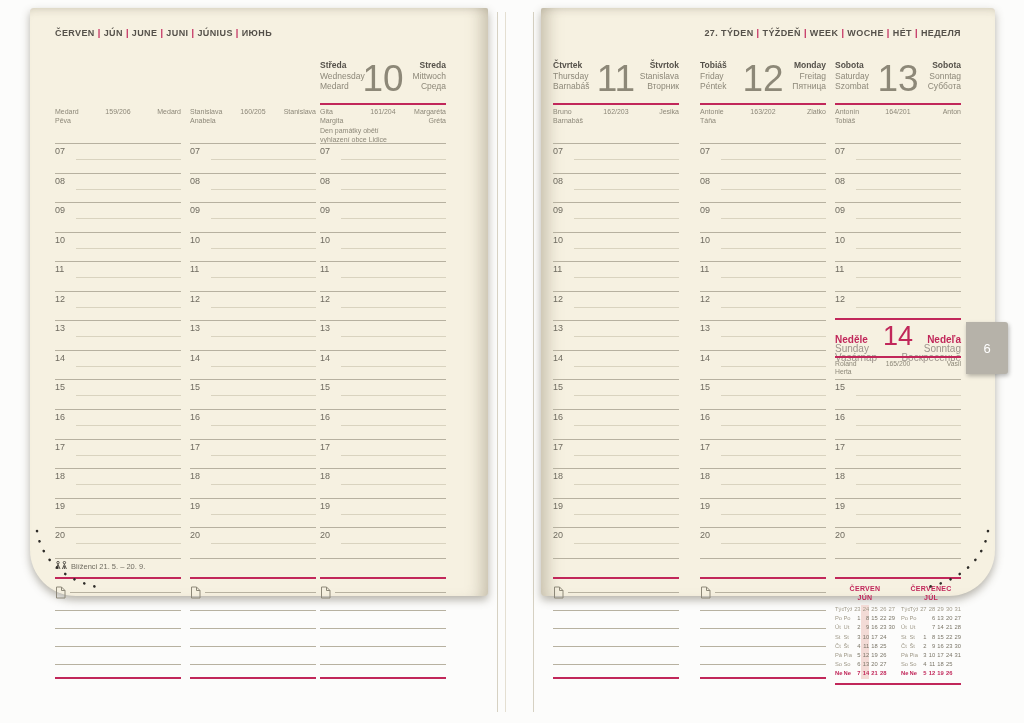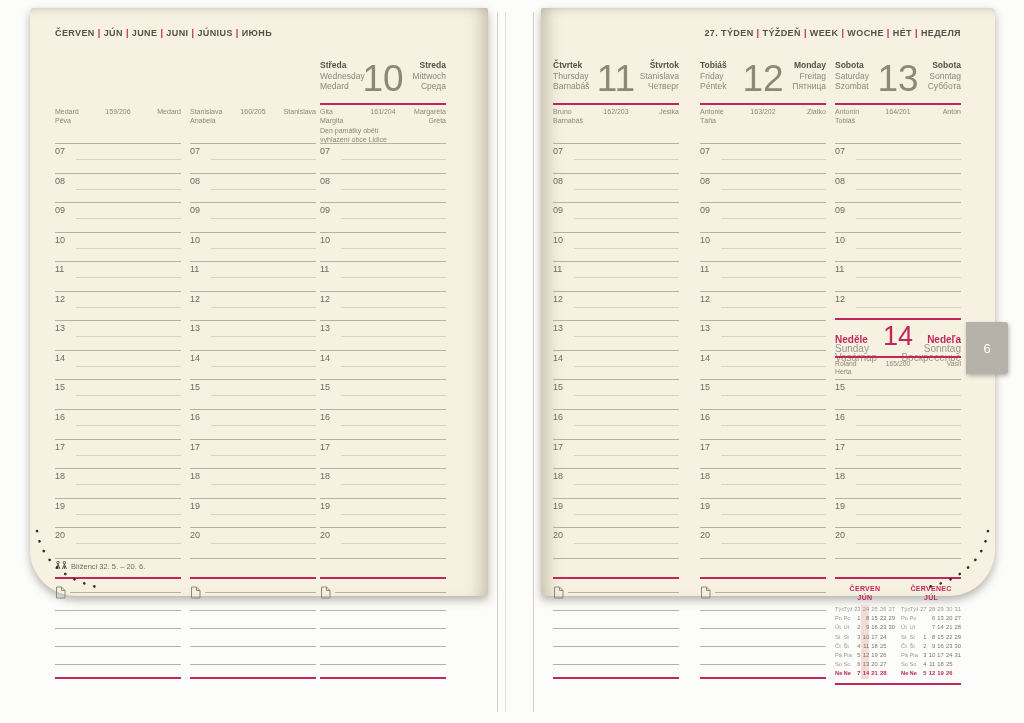--- a/index.html
+++ b/index.html
@@ -158,21 +158,21 @@
         <div class="bot-red"></div>
         <div class="zodiac">
           <span><svg width="13" height="9" viewBox="0 0 13 9">
               <g stroke="#56524a" stroke-width="1" fill="none">
                 <circle cx="3" cy="1.6" r="1.2"></circle>
                 <circle cx="9.4" cy="1.6" r="1.2"></circle>
                 <path d="M1 8 L3 3.2 L5 8 M3 5 V8"></path>
                 <path d="M7.4 8 L9.4 3.2 L11.4 8 M9.4 5 V8"></path>
               </g>
             </svg></span>
-          <span>Blíženci 32. 5. – 20. 6.</span>
+          <span>Blíženci 21. 5. – 20. 9.</span>
         </div>
         <div class="notes-icon"><svg width="11" height="13" viewBox="0 0 11 13">
             <path d="M1.5 1 h5 l3.5 3.5 v7.5 h-8.5 z" fill="none" stroke="#8d8879" stroke-width="1"></path>
             <path d="M6.5 1 v3.5 h3.5" fill="none" stroke="#8d8879" stroke-width="1"></path>
           </svg></div>
         <div class="nl0"></div>
         <div class="nl" style="top: 602px;"></div>
         <div class="nl" style="top: 620px;"></div>
         <div class="nl" style="top: 638px;"></div>
         <div class="nl" style="top: 656px;"></div>
@@ -400,21 +400,21 @@
         <div class="day-header">
           <div class="dh-left">
             <div class="primary">Čtvrtek</div>
             <div>Thursday</div>
             <div>Barnabáš</div>
           </div>
           <div class="dh-num"><span>11</span></div>
           <div class="dh-right">
             <div class="primary">Štvrtok</div>
             <div>Stanislava</div>
-            <div>Четверг</div>
+            <div>Вторник</div>
           </div>
           <div class="dh-rule"></div>
         </div>
         <div class="nameday-row">
           <div class="nd-left">
             <div>Bruno</div>
             <div>Barnabáš</div>
           </div>
           <div class="nd-doy">162/203</div>
           <div class="nd-right">

